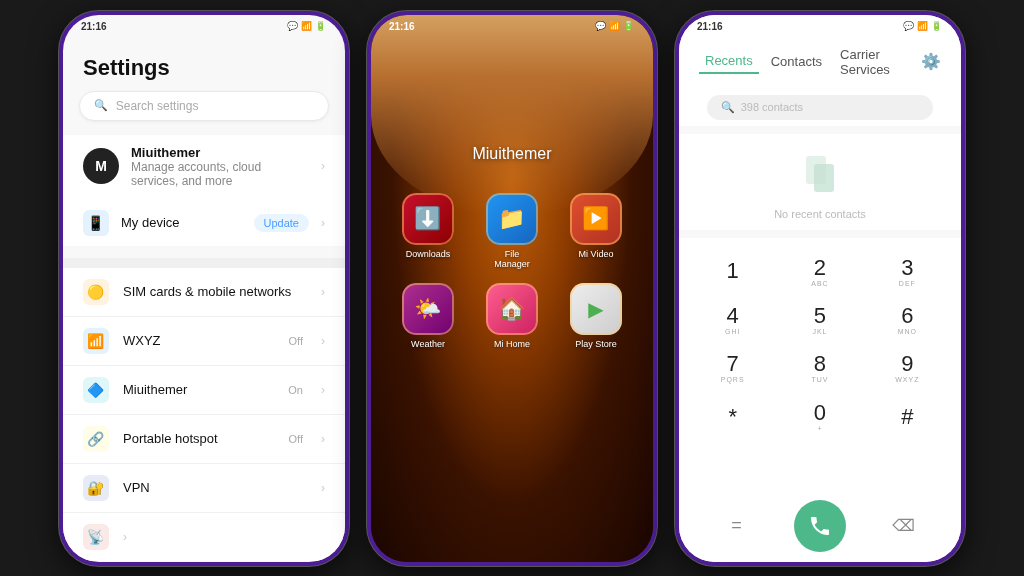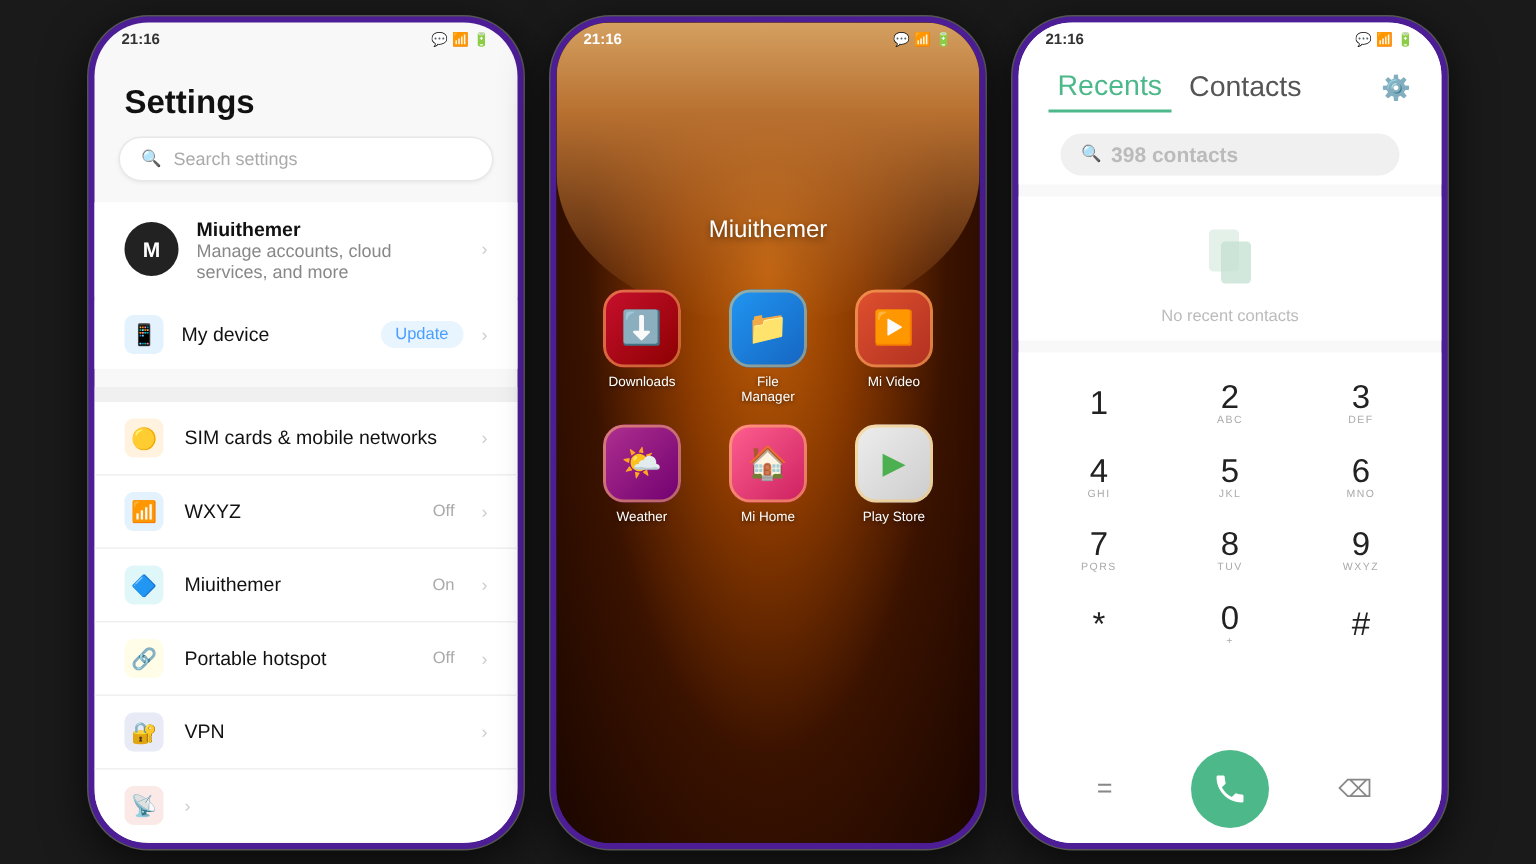--- a/index.html
+++ b/index.html
@@ -304,21 +304,21 @@
     }
 
     .dialer-tabs {
       display: flex;
       gap: 6px;
       align-items: center;
       padding: 0 4px 8px;
     }
 
     .dialer-tab {
-      font-size: 19px;
+      font-size: 13px;
       font-weight: 500;
       padding: 4px 6px;
       color: #555;
     }
 
     .dialer-tab.active {
       color: #4db88a;
       border-bottom: 2px solid #4db88a;
     }
 
@@ -332,23 +332,22 @@
       margin: 6px 12px 0;
       background: #f0f0f0;
       border-radius: 20px;
       padding: 6px 14px;
       display: flex;
       align-items: center;
       gap: 6px;
     }
 
     .dialer-search-placeholder {
-      font-size: 14px;
+      font-size: 11px;
       color: #bbb;
-      font-weight: bold;
     }
 
     .no-recents {
       display: flex;
       flex-direction: column;
       align-items: center;
       padding: 20px 0 10px;
       background: #fff;
       margin-top: 8px;
     }
@@ -576,20 +575,21 @@
           <span>💬</span>
           <span>📶</span>
           <span>🔋</span>
         </div>
       </div>
 
       <div class="dialer-header">
         <div class="dialer-tabs">
           <span class="dialer-tab active">Recents</span>
           <span class="dialer-tab">Contacts</span>
+          <span class="dialer-tab">Carrier Services</span>
           <span class="gear-btn">⚙️</span>
         </div>
         <div class="dialer-search">
           <span style="color:#bbb; font-size:11px;">🔍</span>
           <span class="dialer-search-placeholder">398 contacts</span>
         </div>
       </div>
 
       <div class="no-recents">
         <div class="no-recents-icon">

